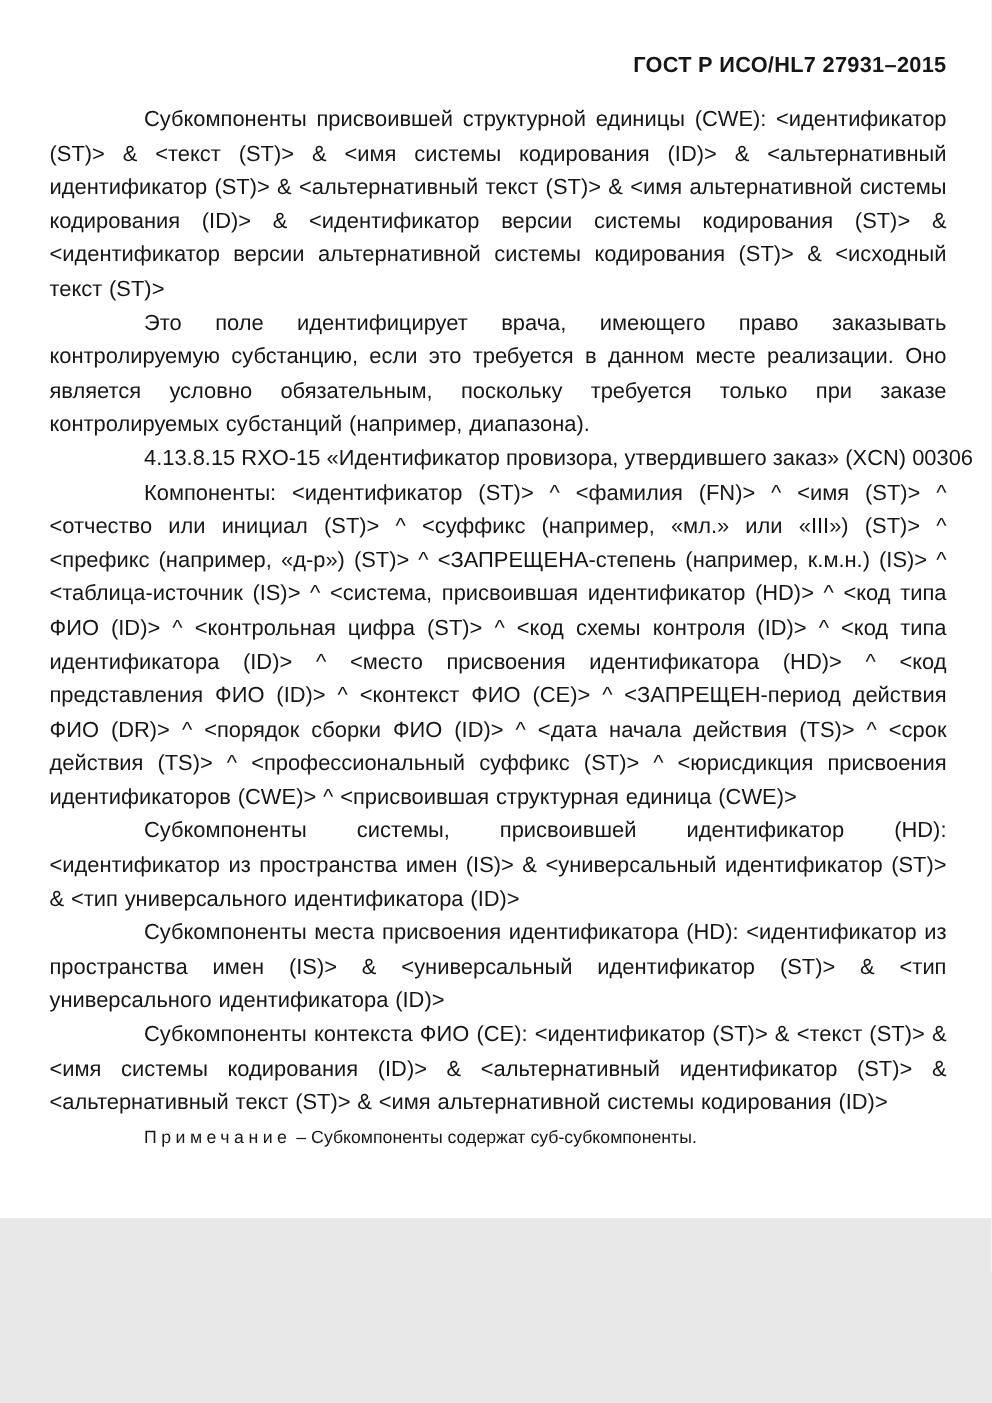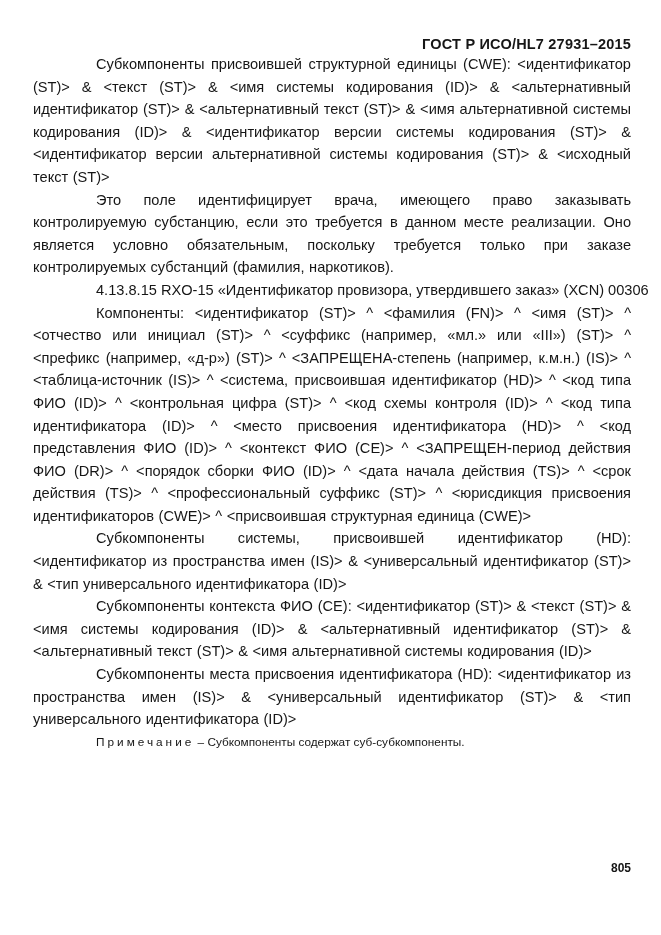--- a/index.html
+++ b/index.html
@@ -3,39 +3,39 @@
 <meta charset="utf-8">
 <style>
   html, body {
     margin: 0;
     padding: 0;
     background: #e8e8e8;
   }
   .page {
     position: relative;
     width: 661px;
-    height: 935px;
+    height: 812px;
     margin: 0 auto;
     background: #ffffff;
     color: #161616;
     font-family: "Liberation Sans", "DejaVu Sans", sans-serif;
     overflow: hidden;
   }
   .running-header {
     position: absolute;
     top: 36px;
     right: 30px;
     font-size: 14.5px;
     font-weight: bold;
     letter-spacing: 0.2px;
     white-space: nowrap;
   }
   .content {
     position: absolute;
-    top: 53px;
+    top: 69px;
     left: 33px;
     width: 598px;
     font-size: 14.6px;
     line-height: 22.6px;
   }
   .para {
     margin: 0;
     text-align: justify;
     text-indent: 63px;
     word-spacing: 0.5px;
@@ -66,32 +66,32 @@
 <body>
 
 <div class="page">
 
   <div class="running-header">ГОСТ Р ИСО/HL7 27931–2015</div>
 
   <div class="content">
 
     <p class="para">Субкомпоненты присвоившей структурной единицы (CWE): &lt;идентификатор (ST)&gt; &amp; &lt;текст (ST)&gt; &amp; &lt;имя системы кодирования (ID)&gt; &amp; &lt;альтернативный идентификатор (ST)&gt; &amp; &lt;альтернативный текст (ST)&gt; &amp; &lt;имя альтернативной системы кодирования (ID)&gt; &amp; &lt;идентификатор версии системы кодирования (ST)&gt; &amp; &lt;идентификатор версии альтернативной системы кодирования (ST)&gt; &amp; &lt;исходный текст (ST)&gt;</p>
 
-    <p class="para">Это поле идентифицирует врача, имеющего право заказывать контролируемую субстанцию, если это требуется в данном месте реализации. Оно является условно обязательным, поскольку требуется только при заказе контролируемых субстанций (фамилия, наркотиков).</p>
+    <p class="para">Это поле идентифицирует врача, имеющего право заказывать контролируемую субстанцию, если это требуется в данном месте реализации. Оно является условно обязательным, поскольку требуется только при заказе контролируемых субстанций (например, диапазона).</p>
 
     <p class="heading">4.13.8.15 RXO-15 «Идентификатор провизора, утвердившего заказ» (XCN) 00306</p>
 
     <p class="para">Компоненты: &lt;идентификатор (ST)&gt; ^ &lt;фамилия (FN)&gt; ^ &lt;имя (ST)&gt; ^ &lt;отчество или инициал (ST)&gt; ^ &lt;суффикс (например, «мл.» или «III») (ST)&gt; ^ &lt;префикс (например, «д-р») (ST)&gt; ^ &lt;ЗАПРЕЩЕНА-степень (например, к.м.н.) (IS)&gt; ^ &lt;таблица-источник (IS)&gt; ^ &lt;система, присвоившая идентификатор (HD)&gt; ^ &lt;код типа ФИО (ID)&gt; ^ &lt;контрольная цифра (ST)&gt; ^ &lt;код схемы контроля (ID)&gt; ^ &lt;код типа идентификатора (ID)&gt; ^ &lt;место присвоения идентификатора (HD)&gt; ^ &lt;код представления ФИО (ID)&gt; ^ &lt;контекст ФИО (CE)&gt; ^ &lt;ЗАПРЕЩЕН-период действия ФИО (DR)&gt; ^ &lt;порядок сборки ФИО (ID)&gt; ^ &lt;дата начала действия (TS)&gt; ^ &lt;срок действия (TS)&gt; ^ &lt;профессиональный суффикс (ST)&gt; ^ &lt;юрисдикция присвоения идентификаторов (CWE)&gt; ^ &lt;присвоившая структурная единица (CWE)&gt;</p>
 
 
     <p class="para">Субкомпоненты системы, присвоившей идентификатор (HD): &lt;идентификатор из пространства имен (IS)&gt; &amp; &lt;универсальный идентификатор (ST)&gt; &amp; &lt;тип универсального идентификатора (ID)&gt;</p>
 
+    <p class="para">Субкомпоненты места присвоения идентификатора (HD): &lt;идентификатор из пространства имен (IS)&gt; &amp; &lt;универсальный идентификатор (ST)&gt; &amp; &lt;тип универсального идентификатора (ID)&gt;</p>
+
     <p class="para">Субкомпоненты контекста ФИО (CE): &lt;идентификатор (ST)&gt; &amp; &lt;текст (ST)&gt; &amp; &lt;имя системы кодирования (ID)&gt; &amp; &lt;альтернативный идентификатор (ST)&gt; &amp; &lt;альтернативный текст (ST)&gt; &amp; &lt;имя альтернативной системы кодирования (ID)&gt;</p>
-
-    <p class="para">Субкомпоненты места присвоения идентификатора (HD): &lt;идентификатор из пространства имен (IS)&gt; &amp; &lt;универсальный идентификатор (ST)&gt; &amp; &lt;тип универсального идентификатора (ID)&gt;</p>
 
 
     <p class="note">
       <span class="note-label">Примечание</span><span> – Субкомпоненты содержат суб-субкомпоненты.</span>
     </p>
 
   </div>
 
   <div class="page-number">805</div>
 

